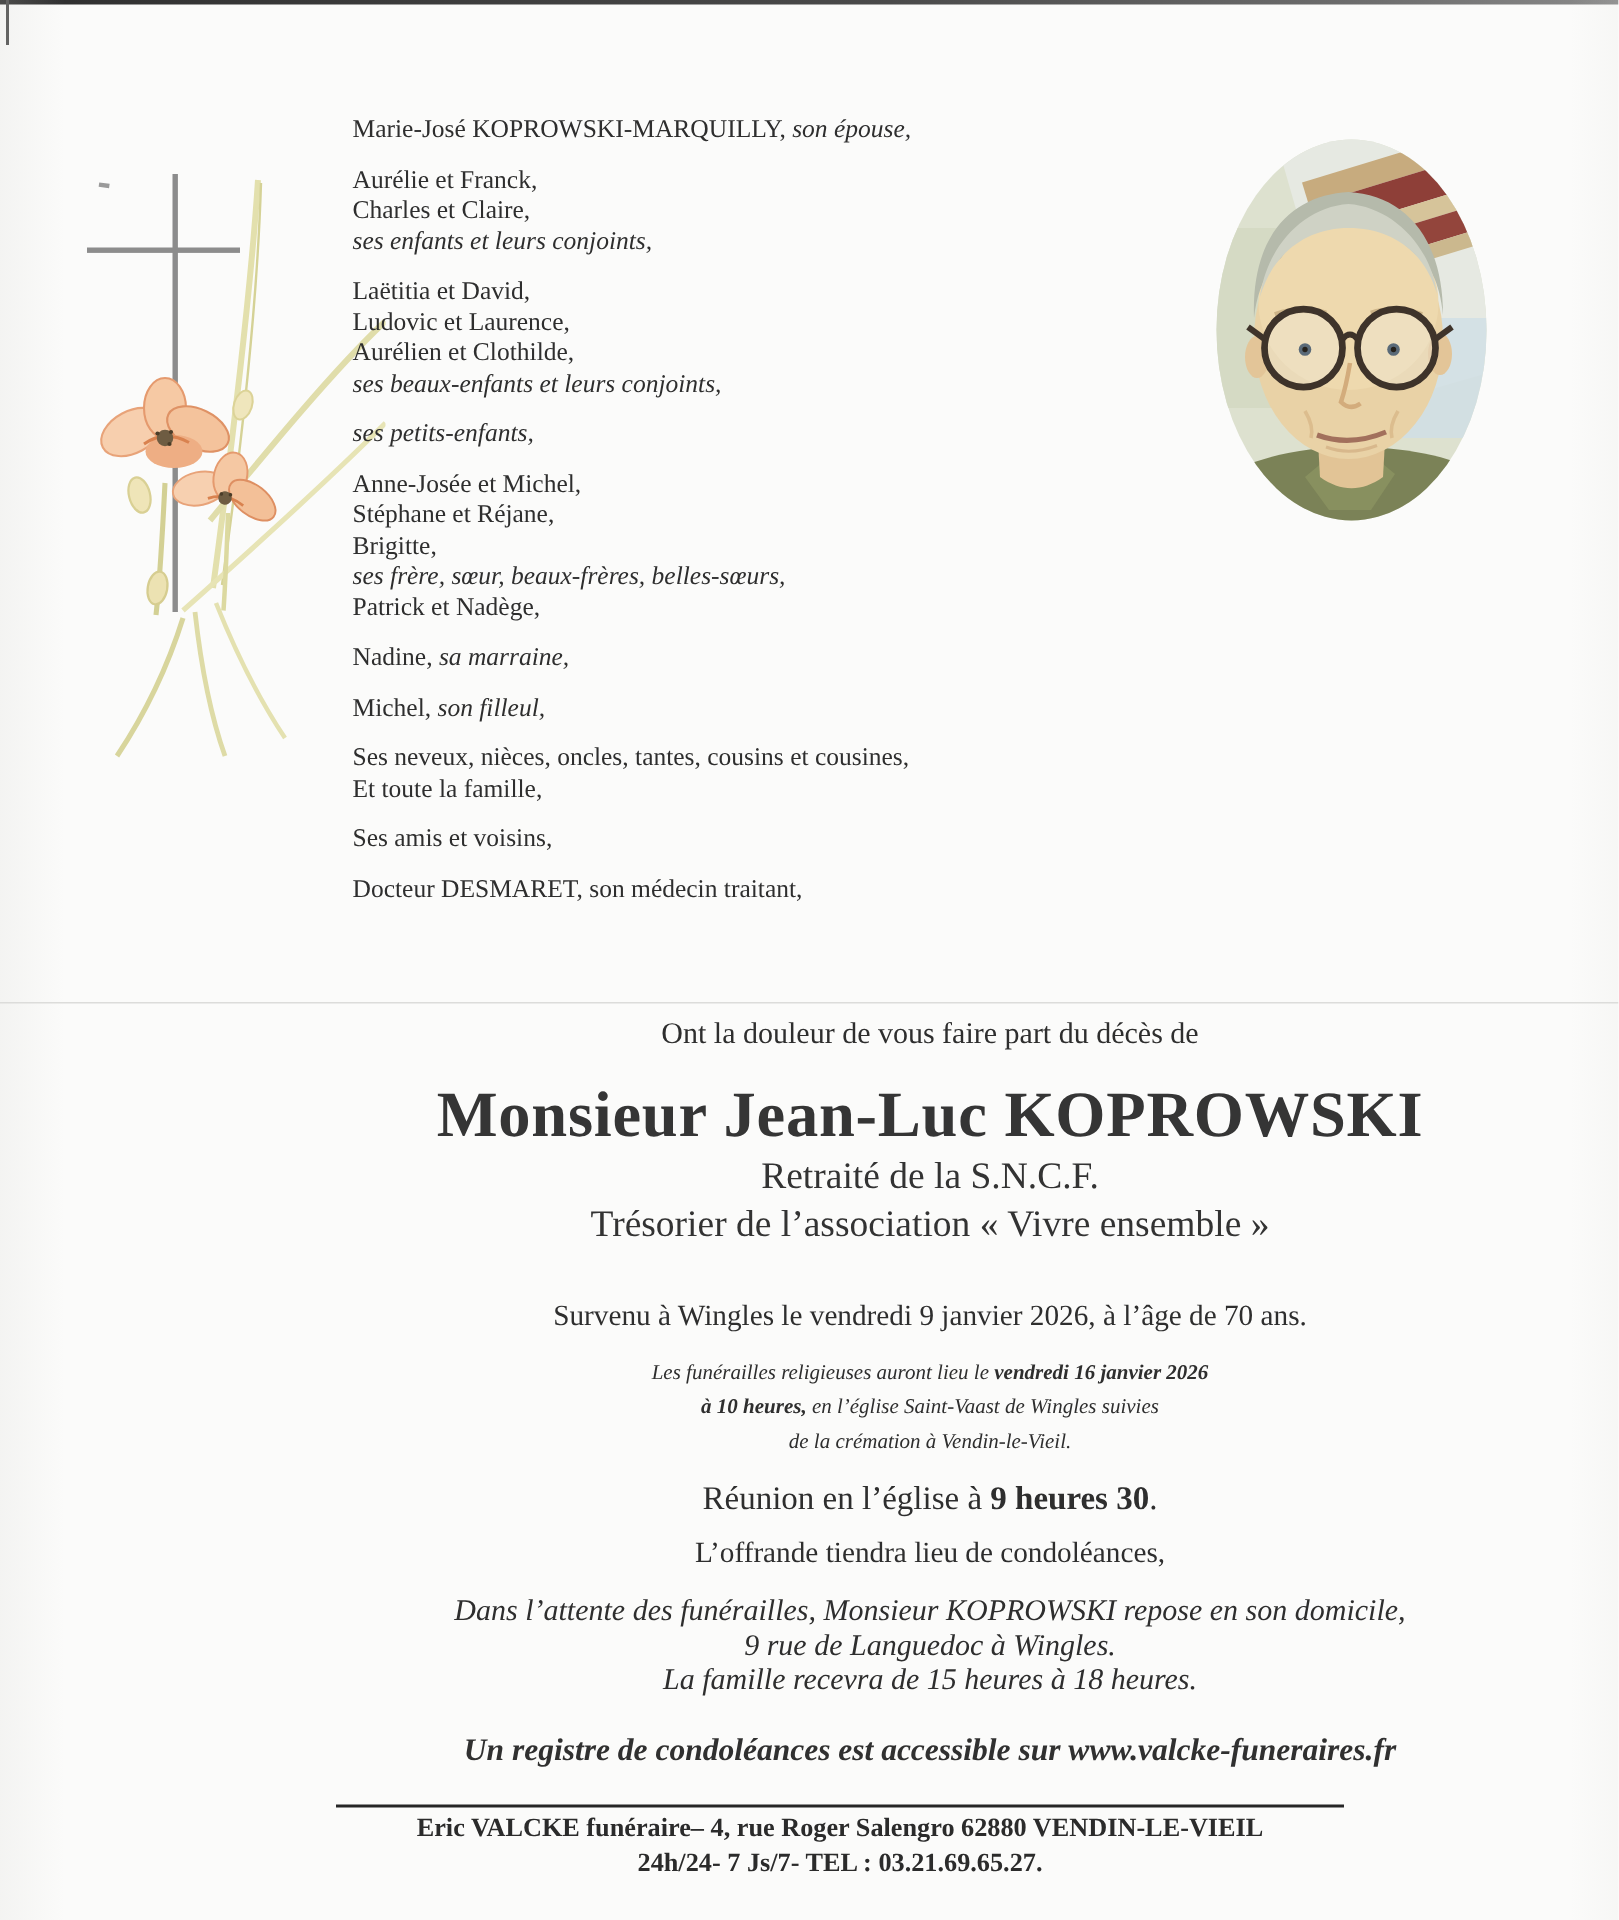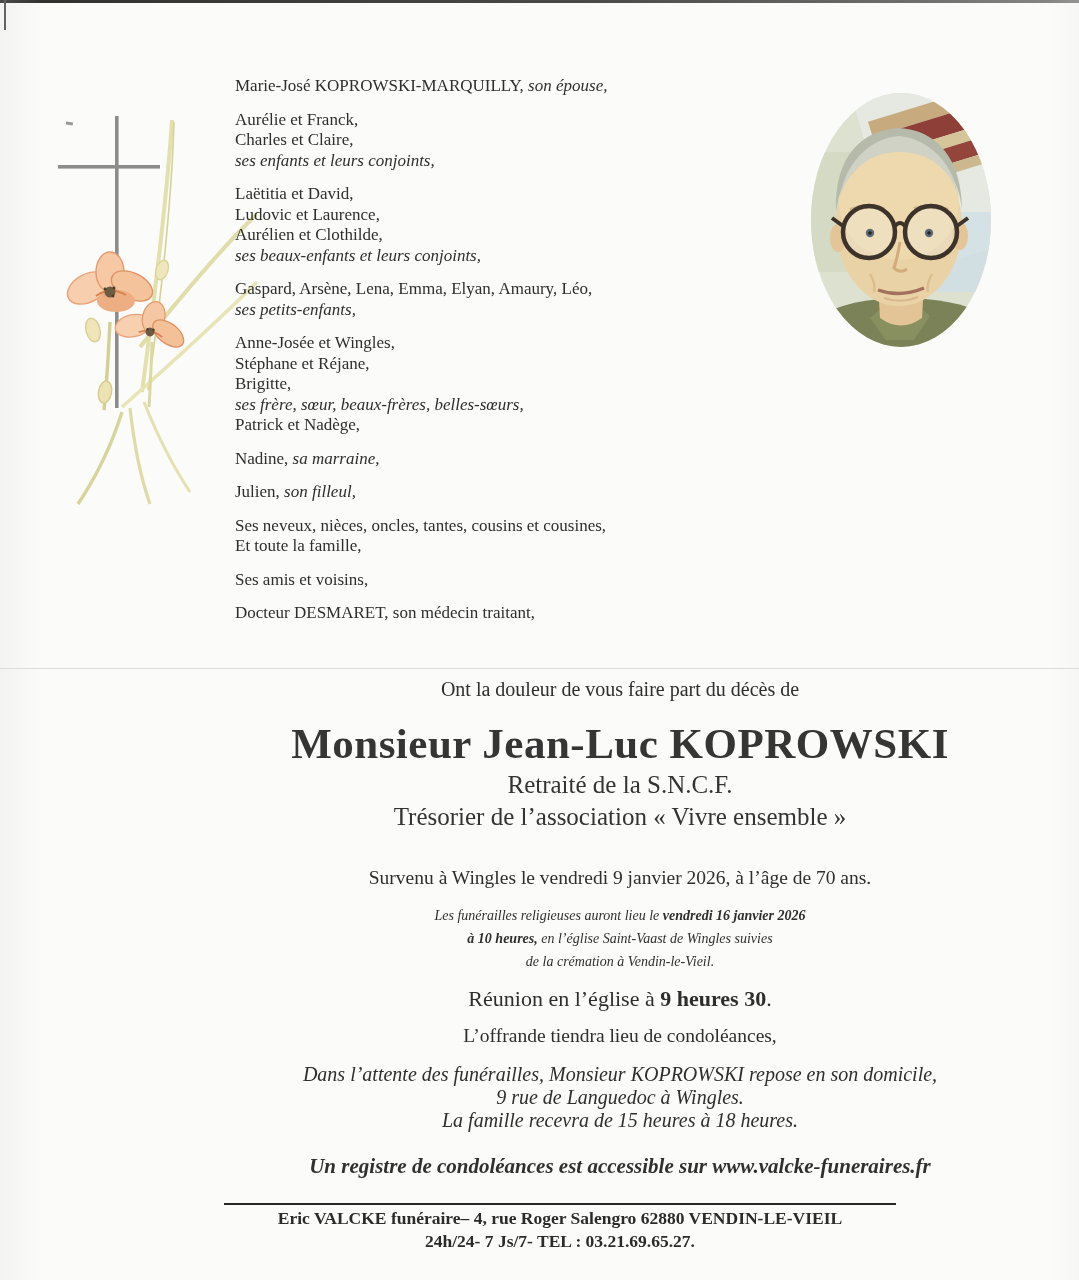--- a/index.html
+++ b/index.html
@@ -171,35 +171,34 @@
       <div><span>Charles et Claire,</span></div>
       <div><span class="i">ses enfants et leurs conjoints,</span></div>
     </div>
     <div class="fam-group">
       <div><span>Laëtitia et David,</span></div>
       <div><span>Ludovic et Laurence,</span></div>
       <div><span>Aurélien et Clothilde,</span></div>
       <div><span class="i">ses beaux-enfants et leurs conjoints,</span></div>
     </div>
     <div class="fam-group">
-      <div><span>Gaspard, Arsène, Lena, Emma, Elyan, Amaury, Léo,</span></div>
       <div><span class="i">ses petits-enfants,</span></div>
     </div>
     <div class="fam-group">
-      <div><span>Anne-Josée et Wingles,</span></div>
+      <div><span>Anne-Josée et Michel,</span></div>
       <div><span>Stéphane et Réjane,</span></div>
       <div><span>Brigitte,</span></div>
       <div><span class="i">ses frère, sœur, beaux-frères, belles-sœurs,</span></div>
       <div><span>Patrick et Nadège,</span></div>
     </div>
     <div class="fam-group">
       <div><span>Nadine, </span><span class="i">sa marraine,</span></div>
     </div>
     <div class="fam-group">
-      <div><span>Julien, </span><span class="i">son filleul,</span></div>
+      <div><span>Michel, </span><span class="i">son filleul,</span></div>
     </div>
     <div class="fam-group">
       <div><span>Ses neveux, nièces, oncles, tantes, cousins et cousines,</span></div>
       <div><span>Et toute la famille,</span></div>
     </div>
     <div class="fam-group">
       <div><span>Ses amis et voisins,</span></div>
     </div>
     <div class="fam-group">
       <div><span>Docteur DESMARET, son médecin traitant,</span></div>

